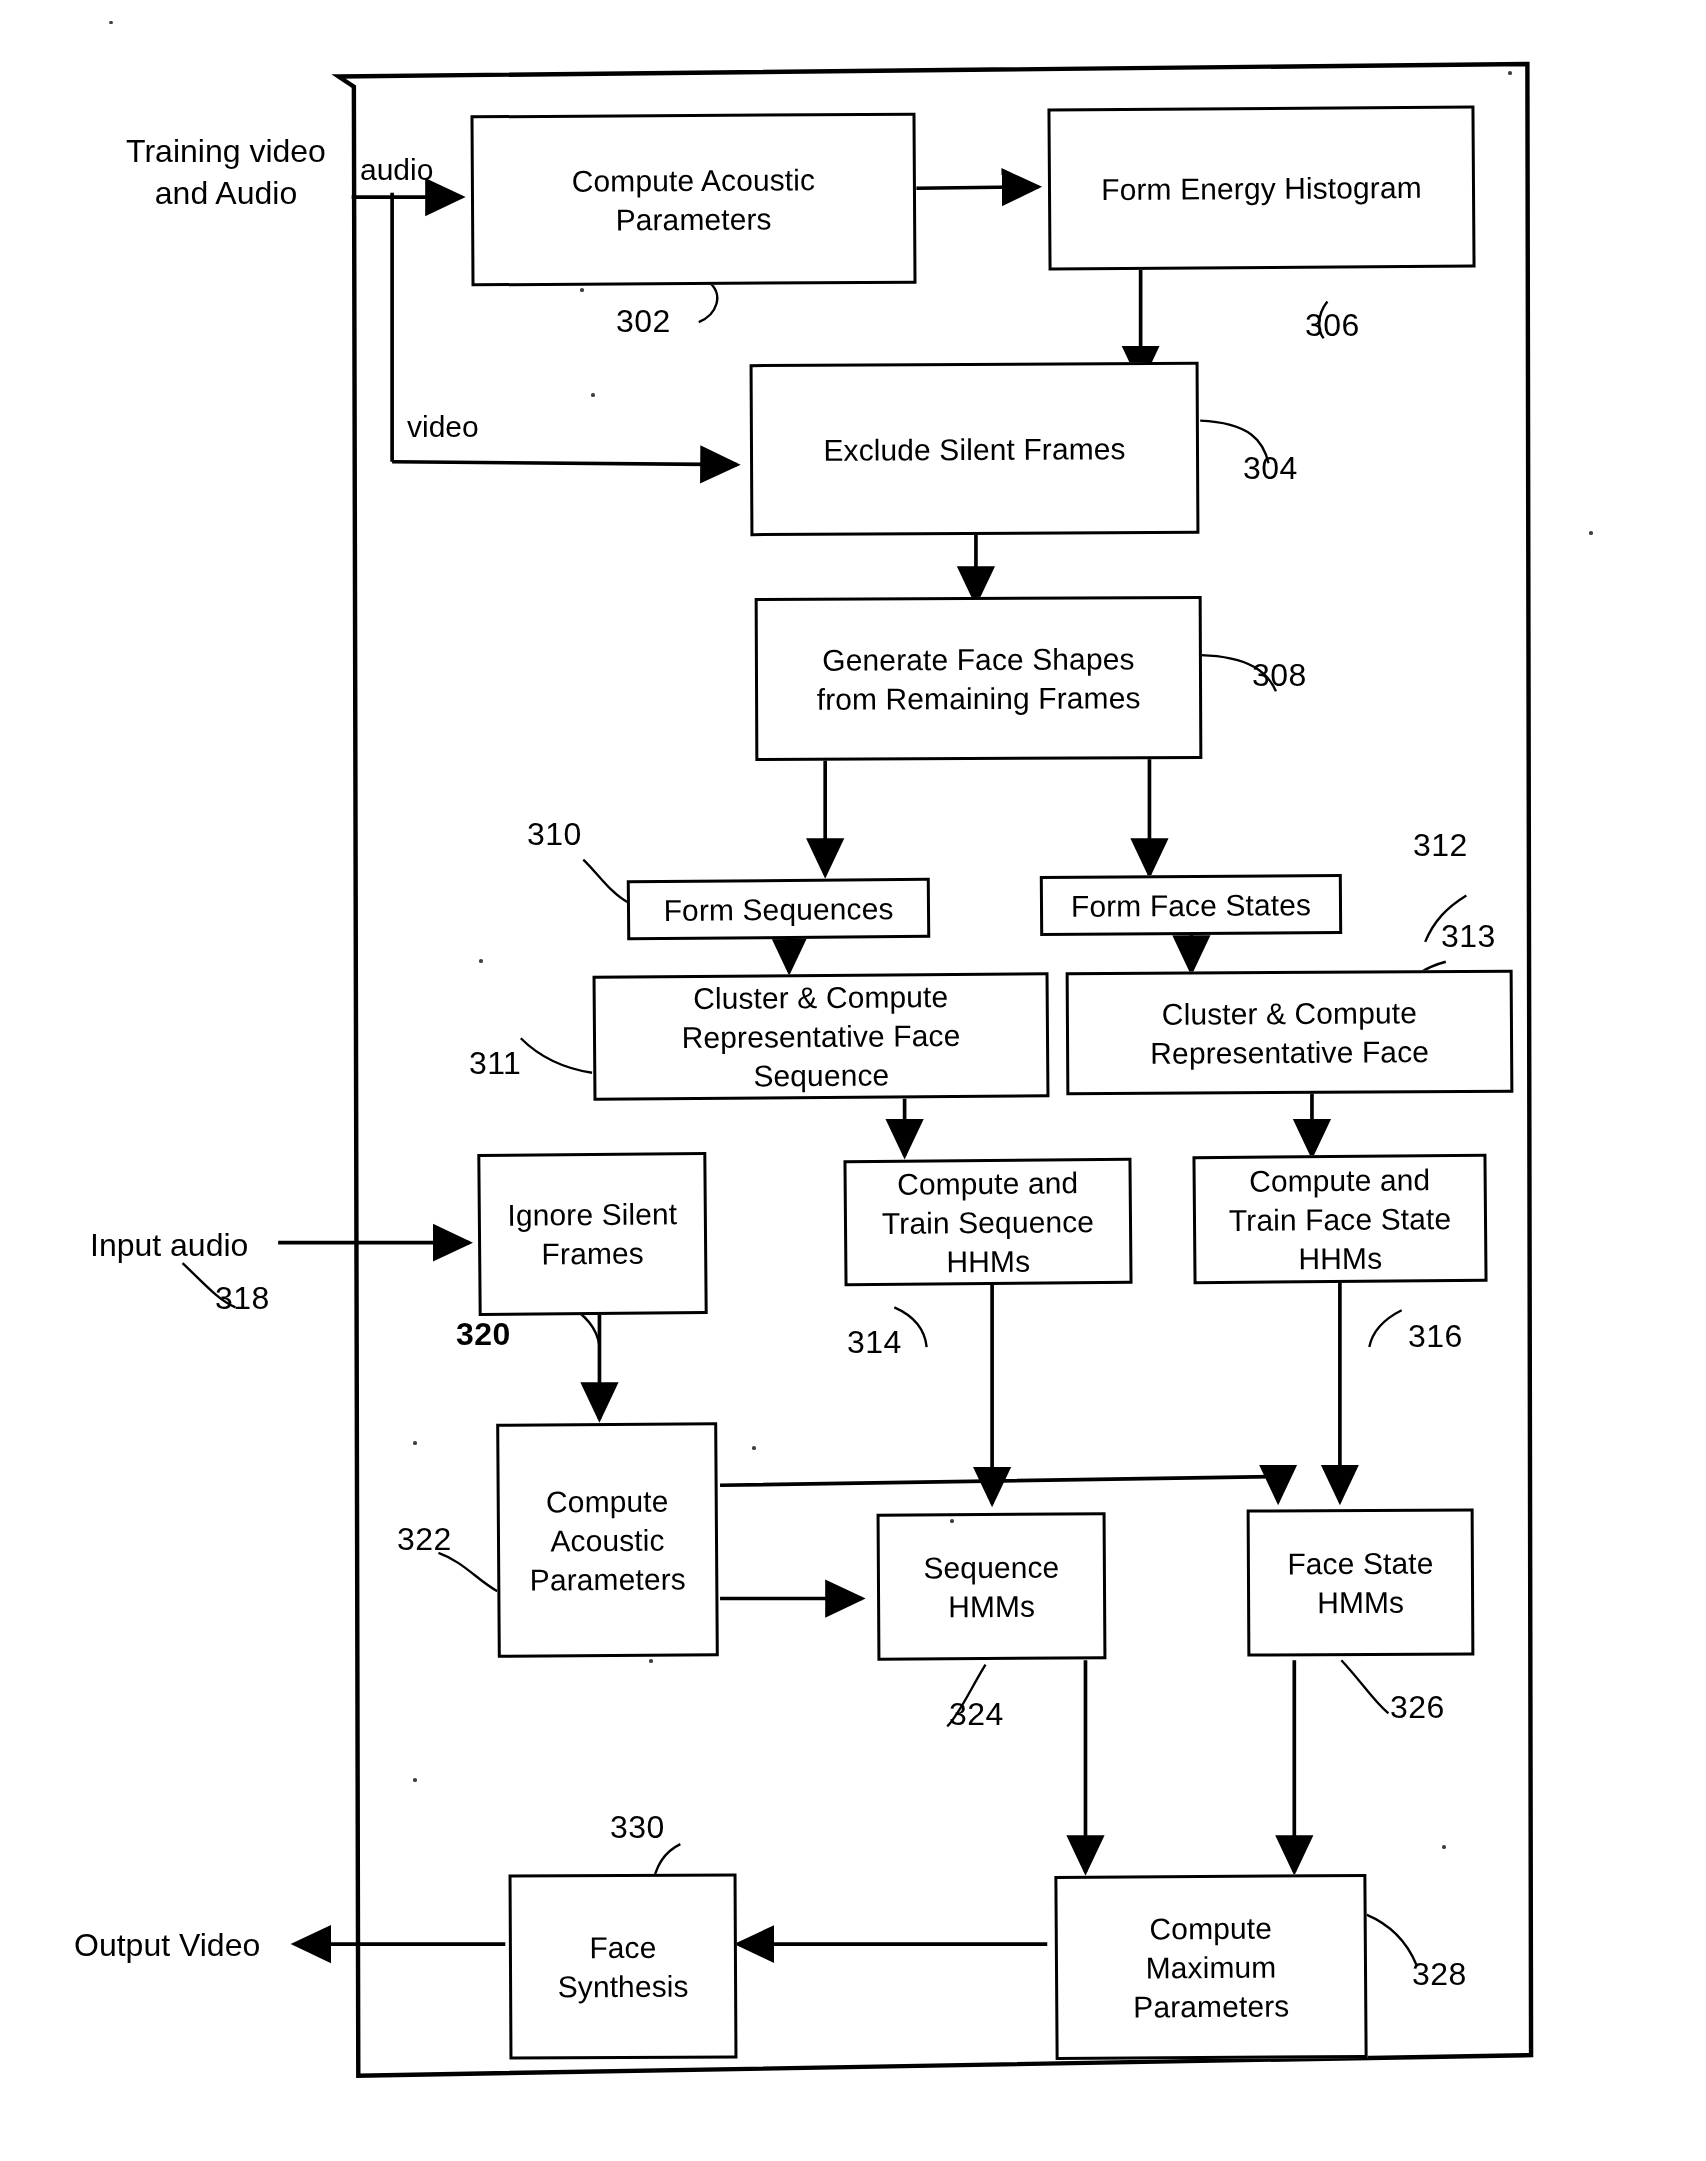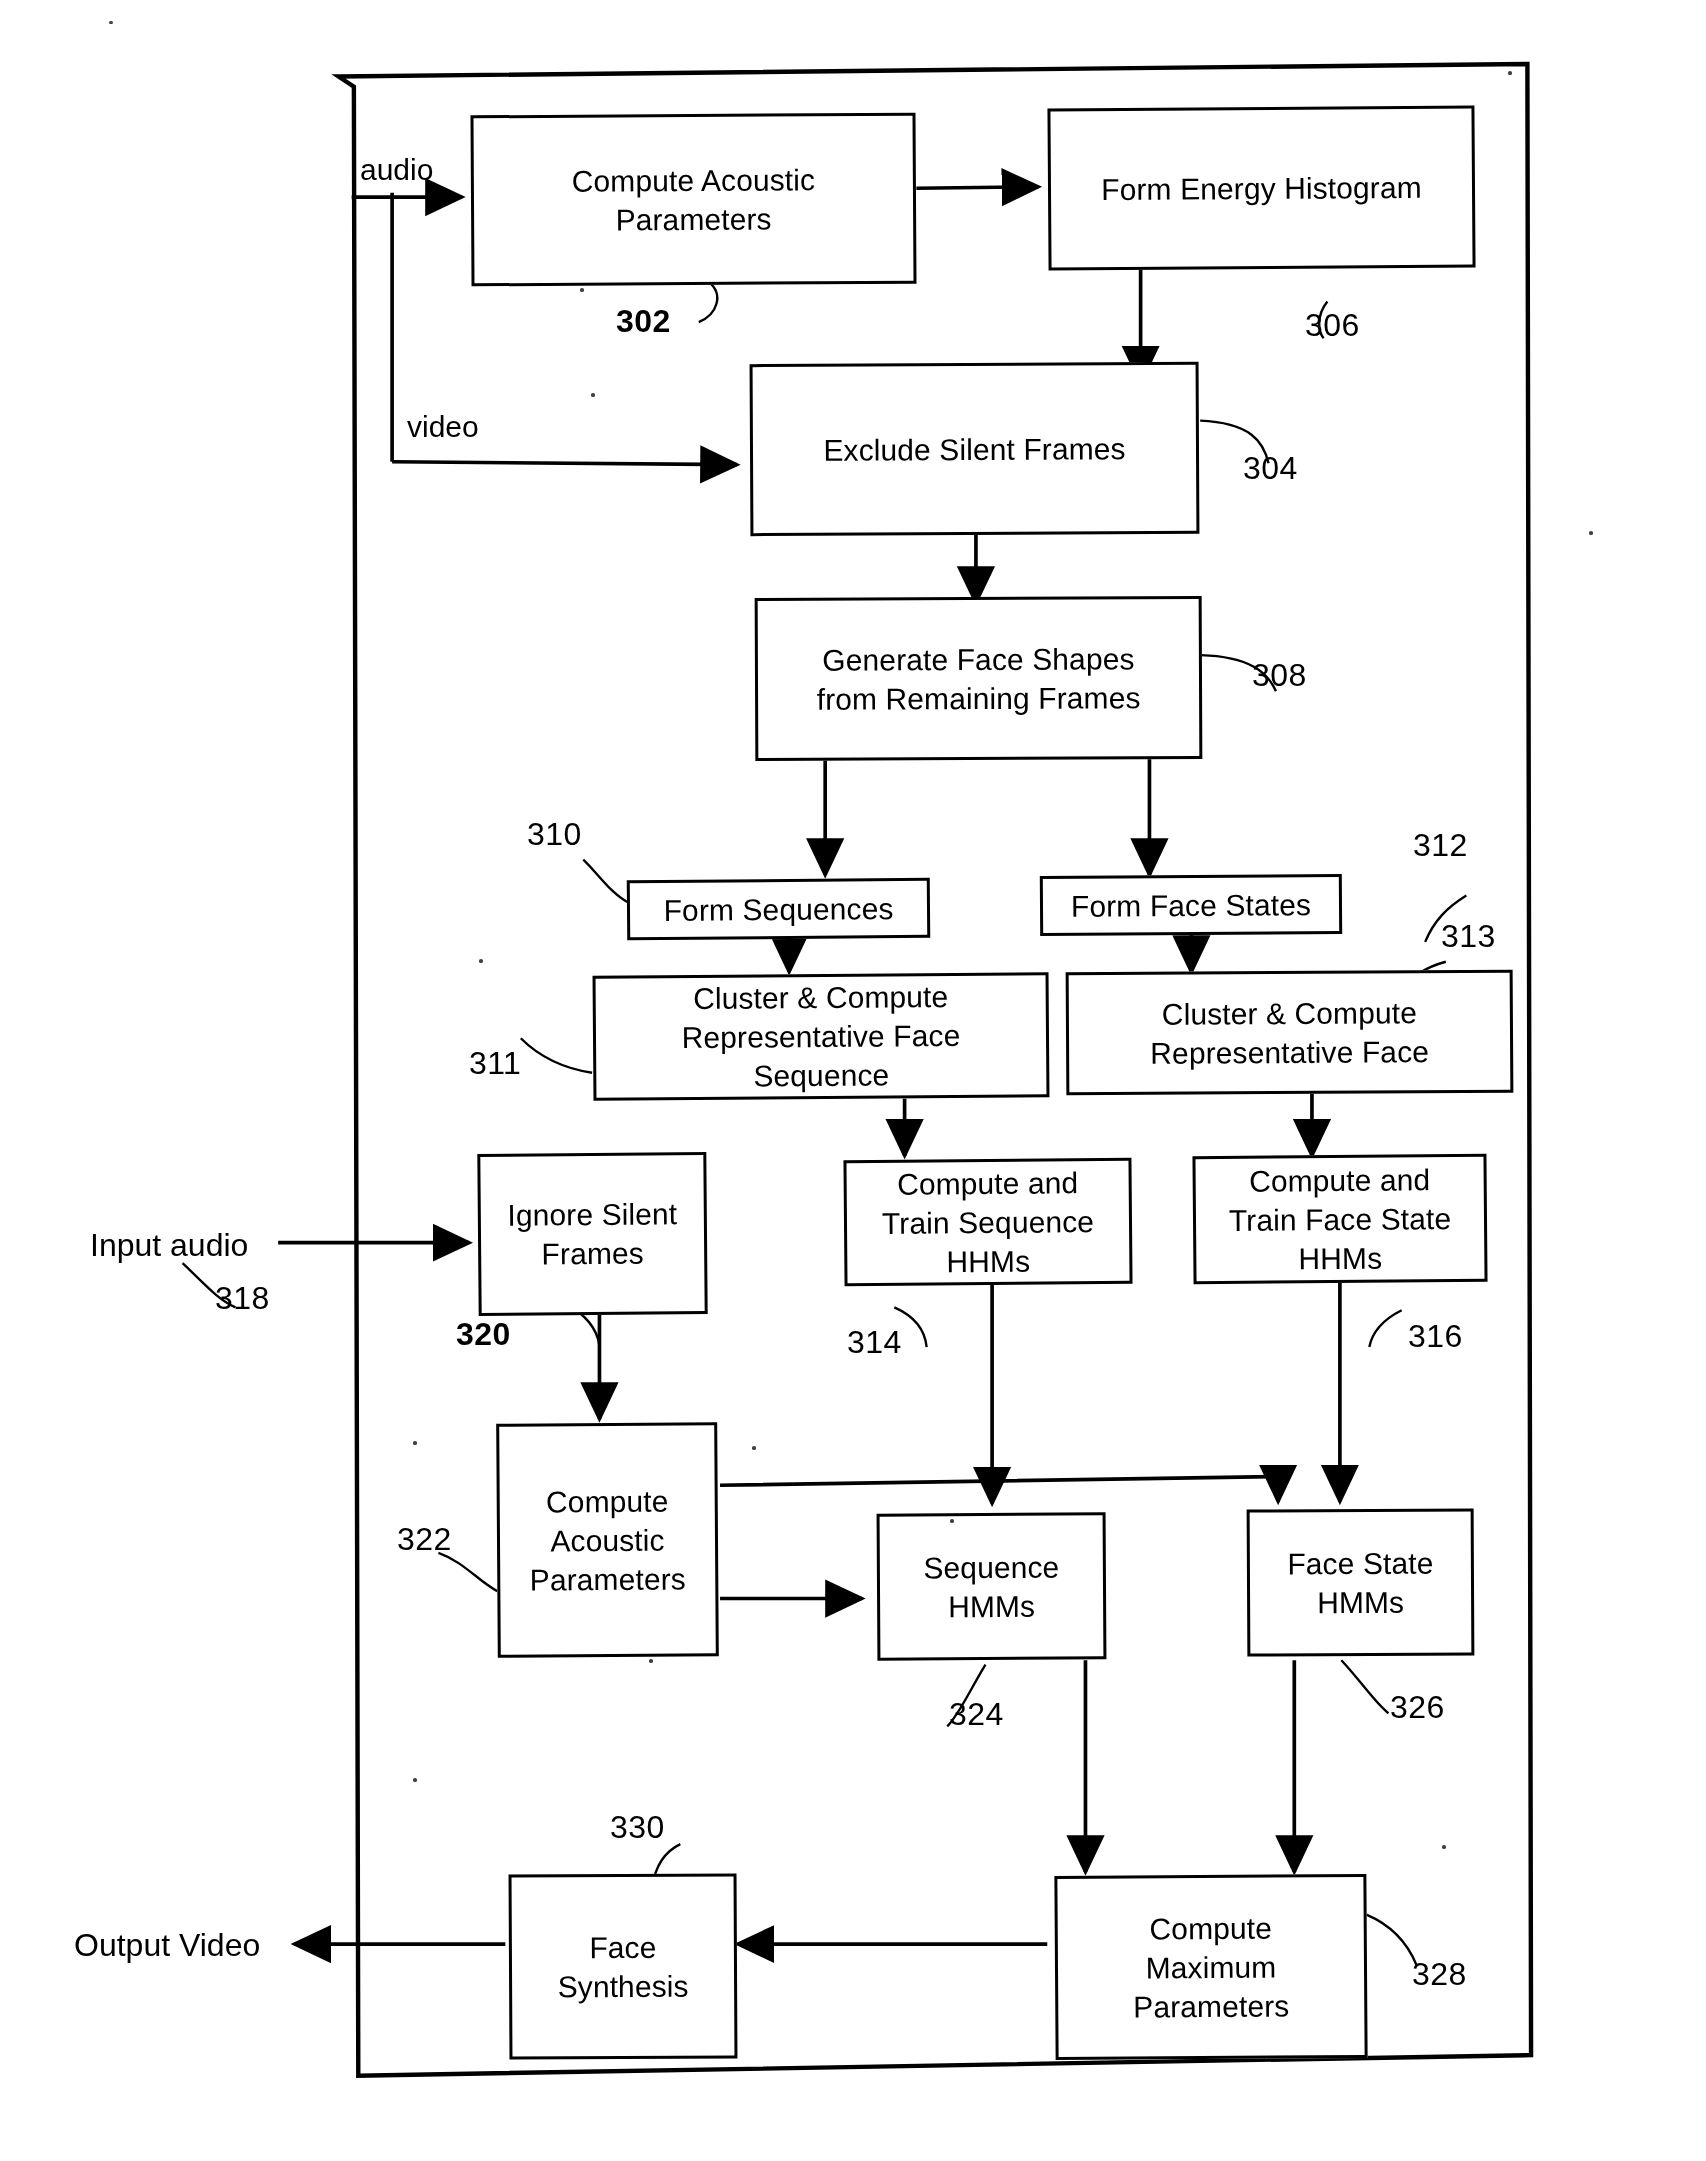--- a/index.html
+++ b/index.html
@@ -148,20 +148,24 @@
       <path d="M 1906,1782 C 1878,1796 1866,1812 1862,1832"></path>
       <path d="M 596,2112 C 630,2124 650,2150 676,2164"></path>
       <path d="M 1340,2264 C 1318,2300 1304,2332 1288,2348"></path>
       <path d="M 1824,2258 C 1852,2288 1870,2316 1888,2330"></path>
       <path d="M 1858,2604 C 1896,2620 1916,2648 1926,2672"></path>
       <path d="M 925,2508 C 900,2520 890,2544 887,2566"></path>
       <path d="M 248,1718 C 276,1744 296,1768 320,1778"></path>
     </g>
   </svg>
 
+  <div class="extlabel" style="left:112px; top:131px; width:228px;">
+    <span>Training video</span><br>
+    <span>and Audio</span>
+  </div>
 
   <div class="extlabel" style="left:90px; top:1225px;">Input audio</div>
 
   <div class="extlabel" style="left:74px; top:1925px;">Output Video</div>
 
   <div class="edgelabel" style="left:360px; top:153px;">audio</div>
   <div class="edgelabel" style="left:407px; top:410px;">video</div>
 
   <div class="node" style="left:471px; top:114px; width:445px; height:171px; transform:rotate(-0.35deg);">
     <div>
@@ -261,21 +265,21 @@
     </div>
   </div>
 
   <div class="node" style="left:509px; top:1874px; width:228px; height:185px; transform:rotate(-0.3deg);">
     <div>
       <span>Face</span><br>
       <span>Synthesis</span>
     </div>
   </div>
 
-  <div class="reflabel" style="left:616px;  top:303px;font-weight:bold;">302</div>
+  <div class="reflabel" style="left:616px;  top:303px;">302</div>
   <div class="reflabel" style="left:1305px; top:307px;">306</div>
   <div class="reflabel" style="left:1243px; top:450px;">304</div>
   <div class="reflabel" style="left:1252px; top:657px;">308</div>
   <div class="reflabel" style="left:527px;  top:816px;text-align:right;">310</div>
   <div class="reflabel" style="left:1413px; top:827px;">312</div>
   <div class="reflabel" style="left:1441px; top:918px;">313</div>
   <div class="reflabel" style="left:469px;  top:1000px;margin-top:45px;">311</div>
   <div class="reflabel" style="left:215px;  top:1280px;text-align:right;">318</div>
   <div class="reflabel" style="left:456px;  top:1316px;font-weight:bold;">320</div>
   <div class="reflabel" style="left:847px; top:1324px;">314</div>

